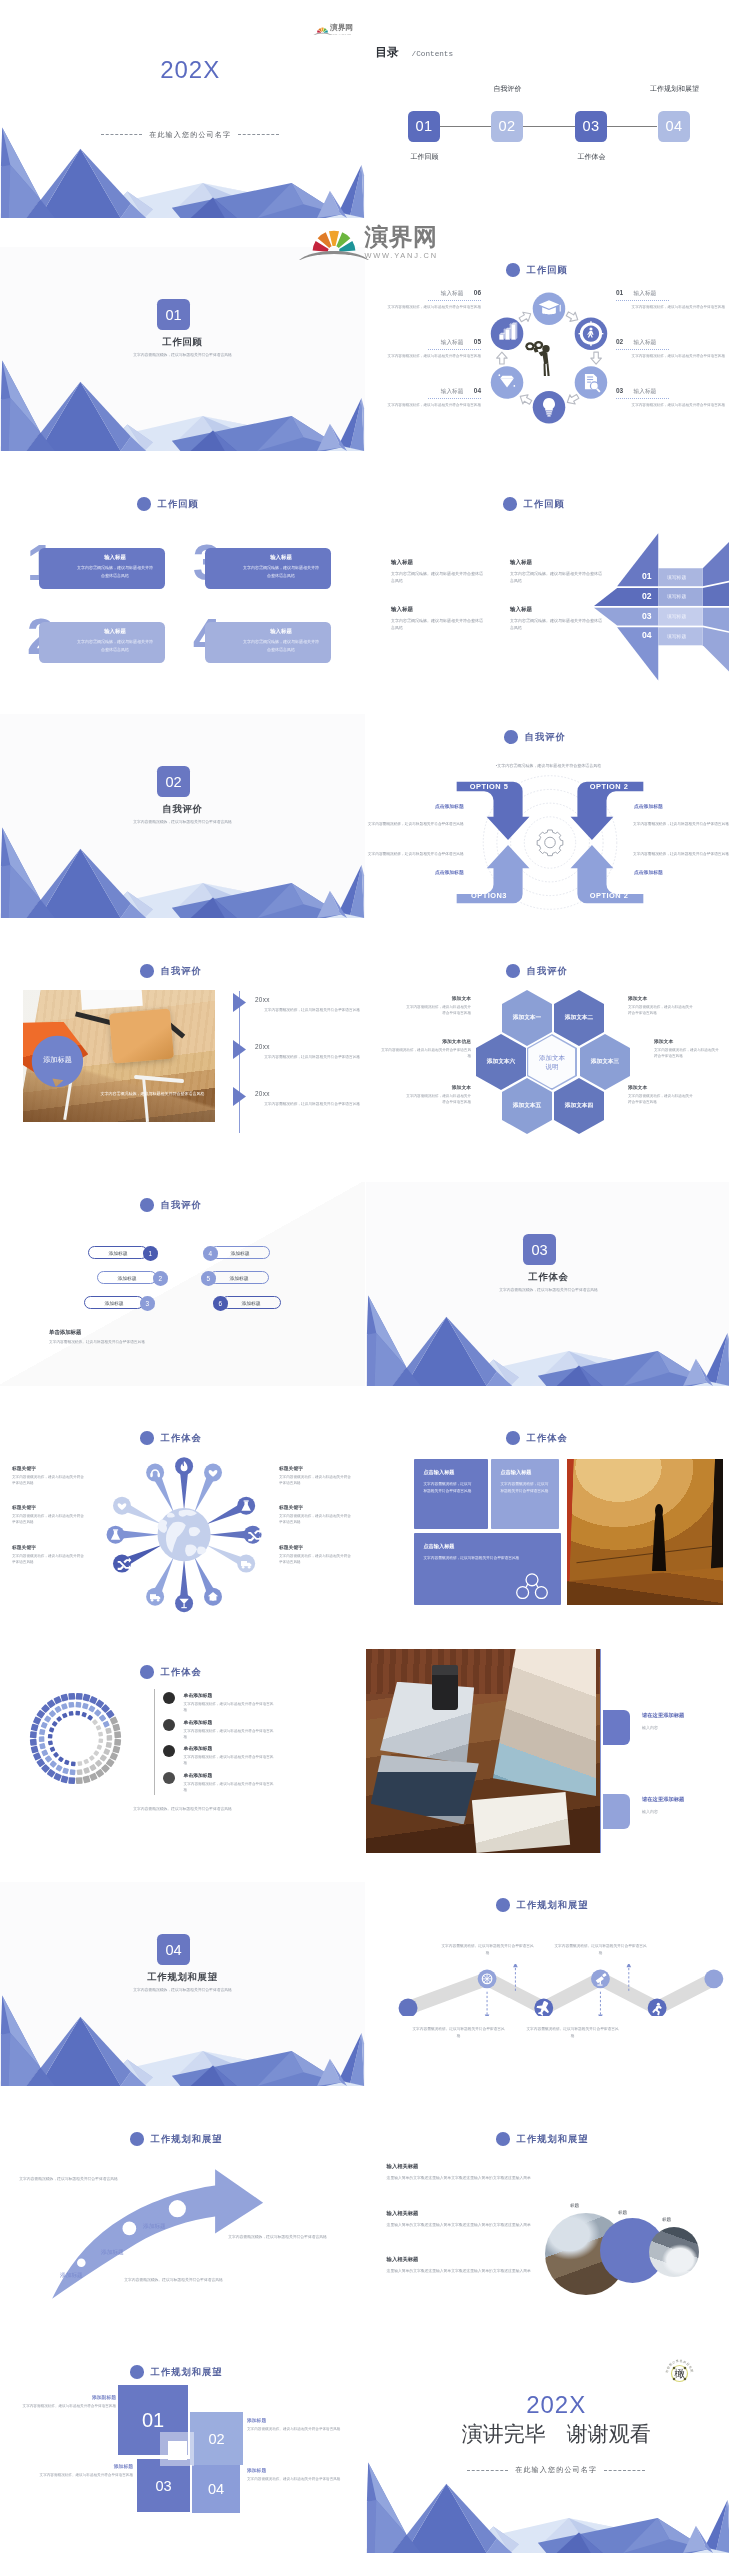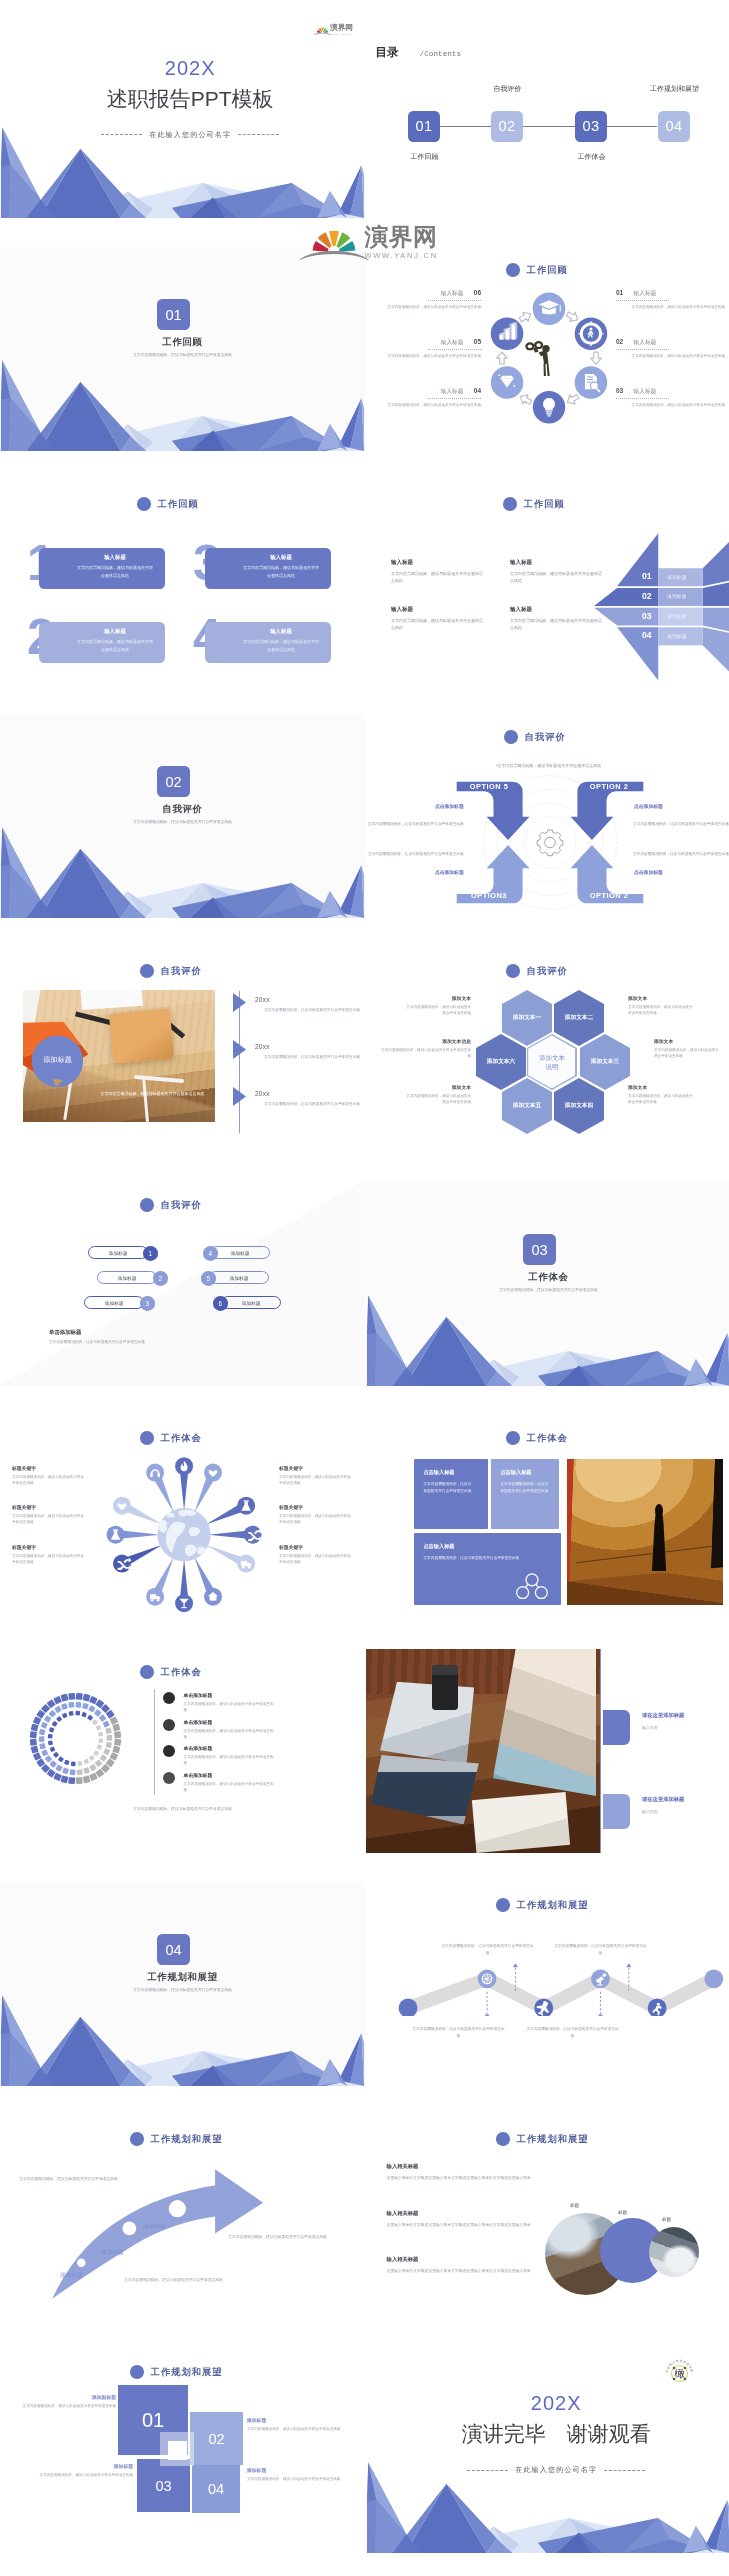--- a/index.html
+++ b/index.html
@@ -8,27 +8,27 @@
   .deck{position:relative;width:730px;height:2576px;}
   .slide{position:absolute;width:365px;height:204px;background:#fff;overflow:hidden;}
   .sl-l{left:0;} .sl-r{left:366px;}
   svg{display:block;}
   .abs{position:absolute;}
   
   .sec-head{position:absolute;display:flex;align-items:center;}
   .sec-dot{width:13.7px;height:13.7px;border-radius:50%;background:#6576c0;flex:none;}
   .sec-title{margin-left:6.9px;font-size:9.3px;font-weight:bold;color:#56639f;letter-spacing:1px;}
   
-  .cov-year{font-size:20px;letter-spacing:1px;color:#5b6bc0;font-weight:400;text-align:center;line-height:1;}
+  .cov-year{font-size:24px;letter-spacing:1px;color:#5b6bc0;font-weight:400;text-align:center;line-height:1;}
   .cov-title{font-size:21px;color:#3e4147;font-weight:400;text-align:center;letter-spacing:0px;line-height:1;}
   .cov-sub{display:flex;align-items:center;justify-content:center;gap:6.9px;font-size:7px;color:#55595f;letter-spacing:1.2px;}
   .cov-sub .dl{width:41px;border-top:0.9px dashed #8d939c;}
   
   .ct-title{font-size:11.6px;font-weight:bold;color:#2e3238;}
-  .ct-sub{font-size:7.7px;color:#6d737c;font-family:"Liberation Mono",monospace;margin-left:21px;}
+  .ct-sub{font-size:7.7px;color:#6d737c;font-family:"Liberation Mono",monospace;margin-left:13px;}
   .ct-box{position:absolute;width:32px;height:31px;border-radius:5.2px;display:flex;
       align-items:center;justify-content:center;color:#fff;font-size:14.6px;letter-spacing:0.4px;}
   .ct-lab{position:absolute;font-size:7px;color:#3d424a;text-align:center;width:69px;}
   
   .sec-div{background:#fbfbfc;}
   .sd-num{position:absolute;width:33px;height:31px;border-radius:5.2px;background:#6977c2;
       color:#fff;font-size:14.6px;display:flex;align-items:center;justify-content:center;}
   .sd-title{position:absolute;width:100%;text-align:center;font-size:9.4px;font-weight:bold;color:#43474e;letter-spacing:0.7px;}
   .sd-desc{position:absolute;width:100%;text-align:center;font-size:3.8px;color:#9097a2;}
   
@@ -250,21 +250,20 @@
   <div class="abs brandmark sm" style="right:12px;top:10.3px">
     <svg class="bm-fan" width="19" height="9" viewBox="-16 0 132 62" style="margin-left:-2.2px;margin-right:-2.4px">
           <use href="#fanlogo"></use>
         </svg>
     <div class="bm-txt">
       <span class="bm-name">演界网</span>
       <span class="bm-url">WWW.YANJ.CN</span>
     </div>
   </div>
   <div class="abs cov-year" style="left:7.7px;top:44px;width:100%">202X</div>
-  <div class="abs cov-title" style="left:7.7px;top:74px;width:100%">述职报告PPT模板</div>
   <div class="abs cov-sub" style="left:7.7px;top:116px;width:100%">
     <span class="dl"></span>
     <span>在此输入您的公司名字</span>
     <span class="dl"></span>
   </div>
 </div>
 
 <div class="slide sl-r" style="top:13.7px">
   <div class="abs" style="left:9.4px;top:31px;display:flex;align-items:baseline">
     <span class="ct-title">目录</span>

